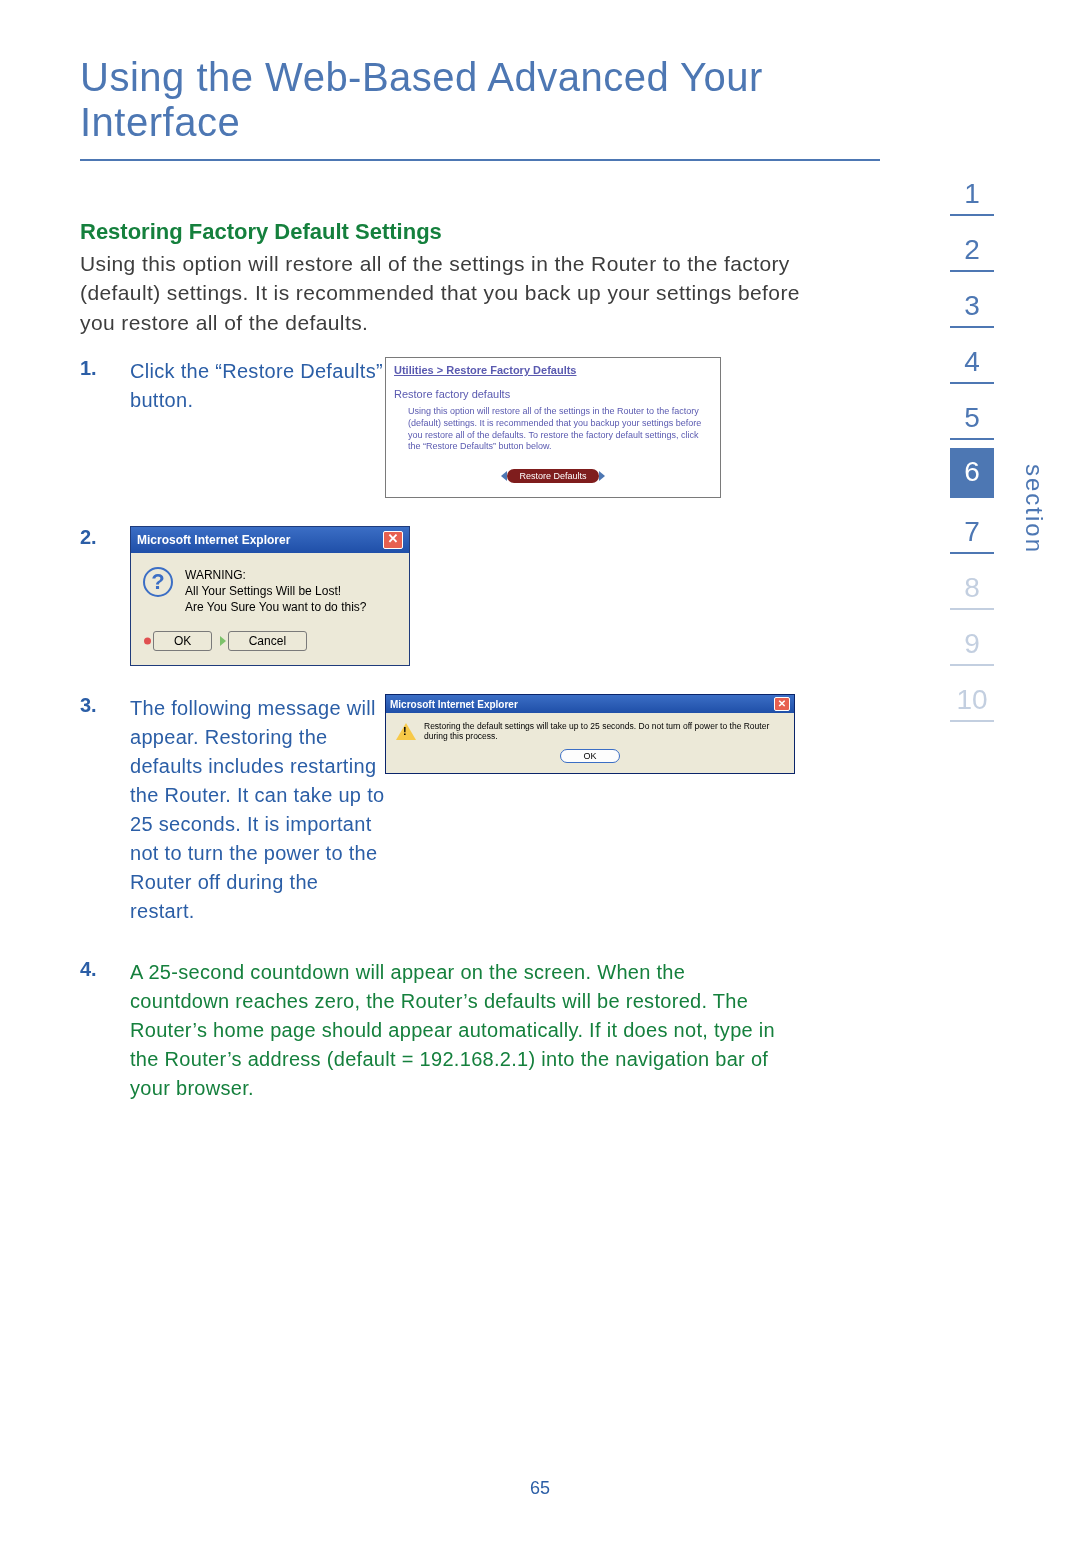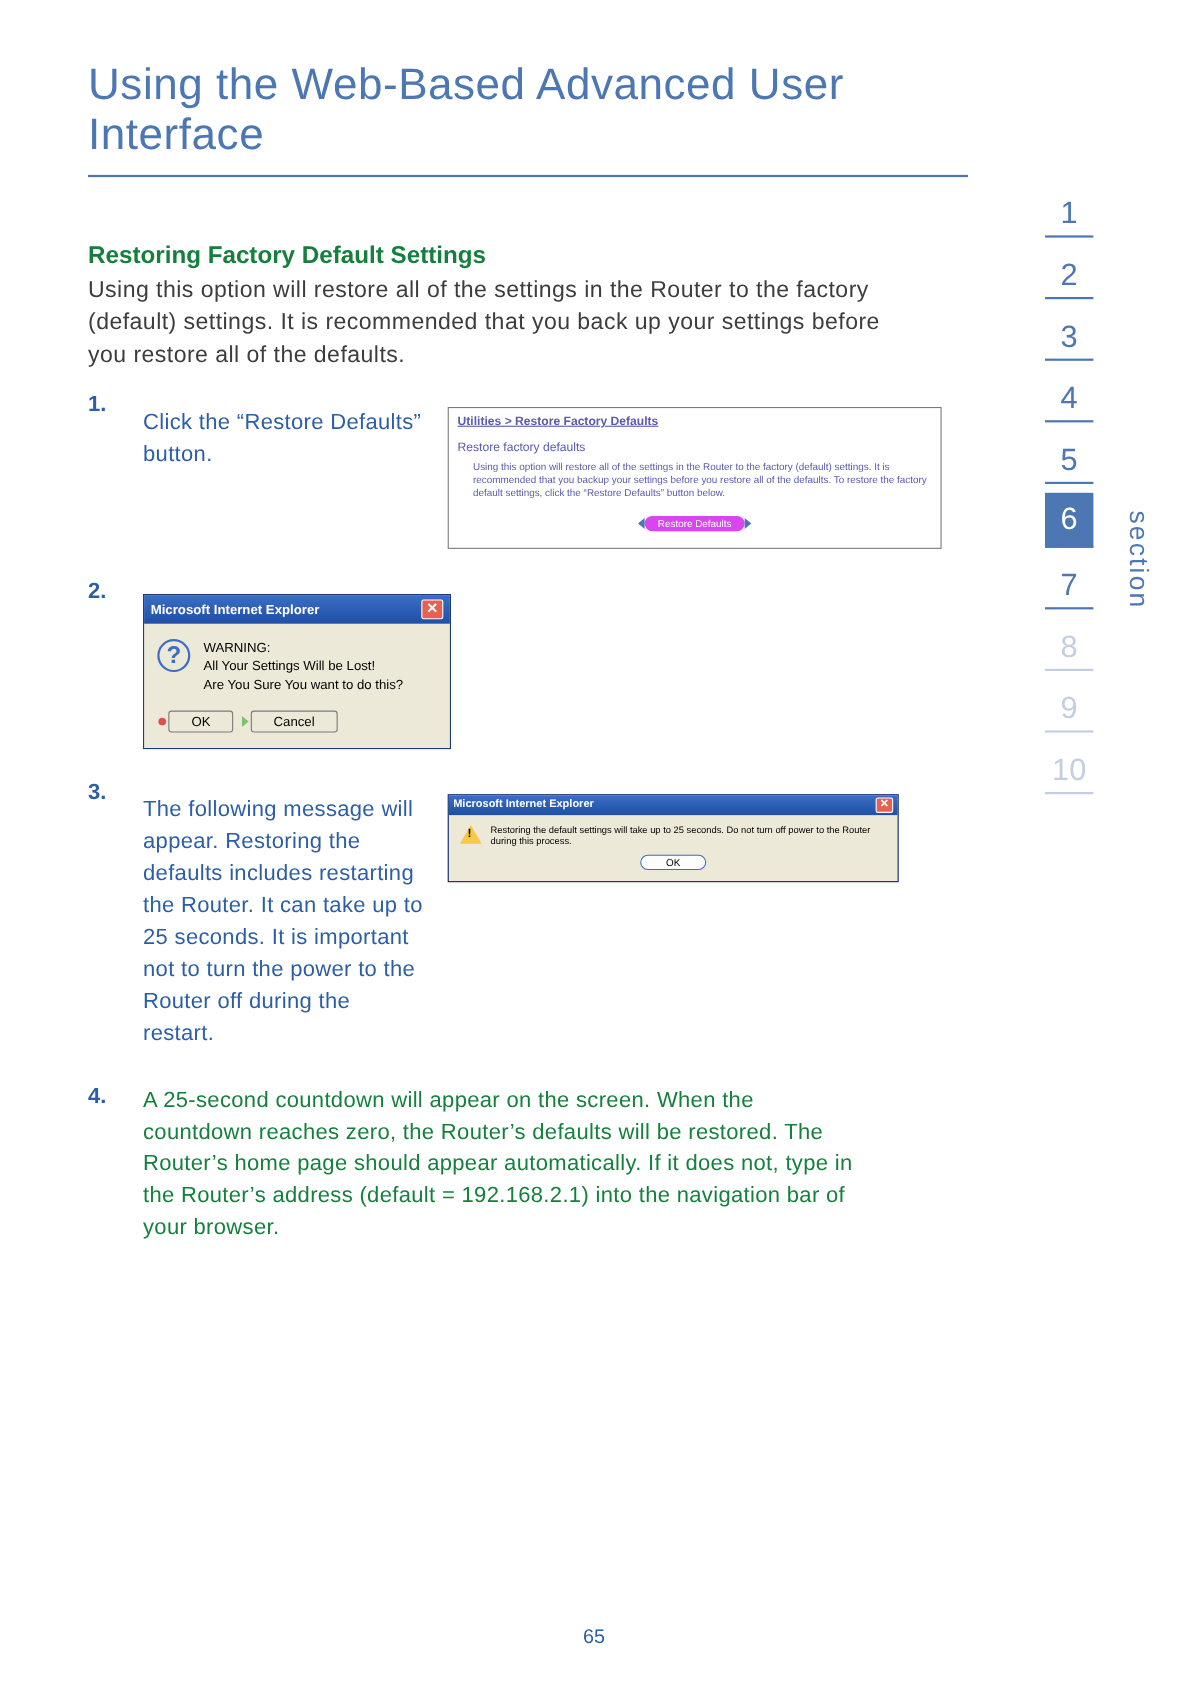--- a/index.html
+++ b/index.html
@@ -5,40 +5,40 @@
   * { box-sizing: border-box; margin: 0; padding: 0; }
   html, body { width: 1080px; height: 1542px; background: #fff; font-family: "Segoe UI", Arial, sans-serif; }
   .page { position: relative; width: 1080px; height: 1542px; padding: 55px 60px 40px 80px; }
   .title { color: #4d77b3; font-size: 40px; font-weight: 400; letter-spacing: 0.5px; padding-bottom: 14px; border-bottom: 2px solid #4d77b3; margin-bottom: 58px; margin-right: 140px; }
   .content { width: 720px; }
   .subhead { color: #15803d; font-weight: 700; font-size: 22px; margin-bottom: 4px; }
   .intro { color: #3d3d3d; font-size: 21px; line-height: 1.4; letter-spacing: 0.4px; margin-bottom: 20px; }
   ol.steps { list-style: none; }
   ol.steps > li { display: flex; gap: 22px; margin-bottom: 28px; }
   .num { color: #2b5ea6; font-weight: 700; font-size: 20px; width: 28px; flex-shrink: 0; }
-  .step-row { display: flex; gap: 22px; flex: 1; margin-top: 13px; }
+  .step-row { display: flex; flex: 1; }
   .step-text { color: #2b5ea6; font-size: 20px; line-height: 1.45; letter-spacing: 0.3px; width: 255px; flex-shrink: 0; }
   .step-text.full { width: auto; color: #2b5ea6; }
   .step-text .dark { color: #3d3d3d; }
   .figure { flex: 1; }
 
   
   .sidebar { position: absolute; top: 168px; right: 60px; width: 96px; display: flex; flex-direction: column; align-items: center; }
   .side-label { position: absolute; right: -28px; top: 296px; color: #4d77b3; font-size: 24px; writing-mode: vertical-rl; letter-spacing: 2px; }
   .side-item { width: 44px; text-align: center; color: #4d77b3; font-size: 28px; font-weight: 400; padding: 10px 0 4px; border-bottom: 2px solid #4d77b3; margin-bottom: 8px; }
   .side-item.dim { color: #c3cfe0; border-bottom-color: #c3cfe0; }
   .side-item.active { background: #4d77b3; color: #fff; border-bottom-color: #4d77b3; padding: 8px 0; }
 
   
-  .util-panel { border: 1px solid #7a7a7a; background: #fff; width: 449px; padding: 6px 8px 14px; font-family: Tahoma, Arial, sans-serif; }
+  .util-panel { border: 1px solid #7a7a7a; background: #fff; width: 336px; padding: 6px 8px 14px; font-family: Tahoma, Arial, sans-serif; }
   .util-bc { color: #5a5ab0; font-size: 11px; font-weight: 700; text-decoration: underline; }
   .util-sub { color: #5a5ab0; font-size: 11px; margin-top: 12px; }
   .util-desc { color: #5a5ab0; font-size: 9px; line-height: 1.3; margin: 6px 0 12px 14px; }
   .util-btn-wrap { text-align: center; }
-  .util-btn { display: inline-block; background: #d946ef; color: #fff; font-size: 9px; padding: 2px 12px; border-radius: 8px; position: relative; }
+  .util-btn { display: inline-block; background: #7f1d1d; color: #fff; font-size: 9px; padding: 2px 12px; border-radius: 8px; position: relative; }
   .util-btn::before, .util-btn::after { content: ""; position: absolute; top: 50%; width: 0; height: 0; border-top: 5px solid transparent; border-bottom: 5px solid transparent; transform: translateY(-50%); }
   .util-btn::before { left: -6px; border-right: 6px solid #4d77b3; }
   .util-btn::after { right: -6px; border-left: 6px solid #4d77b3; }
 
   
   .ie-dialog { width: 280px; background: #ece9d8; border: 1px solid #1f3b7b; font-family: Tahoma, Arial, sans-serif; font-size: 12px; }
   .ie-title { background: linear-gradient(#3b6ec5, #1f4fa8); color: #fff; font-weight: 700; padding: 4px 6px; display: flex; justify-content: space-between; align-items: center; }
   .ie-close { width: 20px; height: 18px; background: #e76050; border: 1px solid #fff; color: #fff; text-align: center; font-size: 13px; line-height: 14px; border-radius: 2px; }
   .ie-body { display: flex; gap: 12px; padding: 14px 12px 8px; }
   .q-icon { width: 30px; height: 30px; border: 2px solid #3b6ec5; border-radius: 50%; color: #3b6ec5; font-size: 22px; font-weight: 700; text-align: center; line-height: 26px; flex-shrink: 0; }
@@ -59,21 +59,21 @@
   .ie-alert-btns { text-align: center; padding: 4px 0 10px; }
   .ie-alert-btn { display: inline-block; border: 1px solid #3b6ec5; border-radius: 10px; padding: 1px 22px; font-size: 9px; background: #fdfdfd; }
 
   .pagenum { position: absolute; bottom: 43px; left: 50%; transform: translateX(-50%); color: #2b5ea6; font-size: 18px; }
 </style>
 </head>
 <body>
 
 <div class="page">
 
-  <h1 class="title">Using the Web-Based Advanced User Interface</h1>
+  <h1 class="title">Using the Web-Based Advanced Your Interface</h1>
 
   <div class="content">
     <div class="subhead">Restoring Factory Default Settings</div>
     <p class="intro">Using this option will restore all of the settings in the Router to the factory (default) settings. It is recommended that you back up your settings before you restore all of the defaults.</p>
 
     <ol class="steps">
 
       <li>
         <div class="num">1.</div>
         <div class="step-row">

